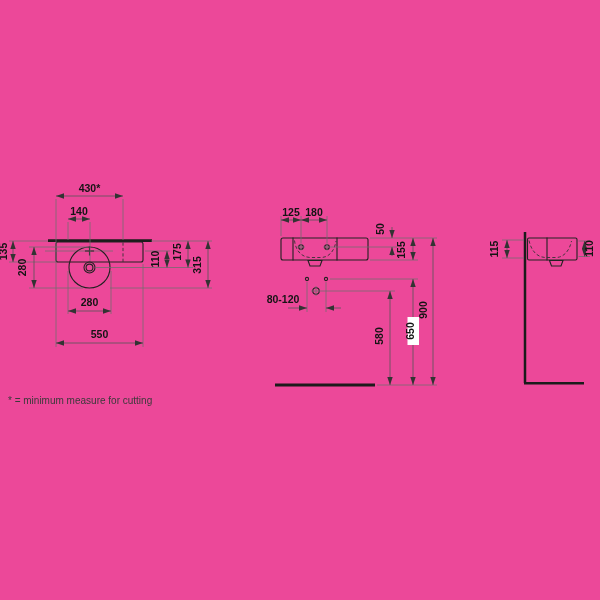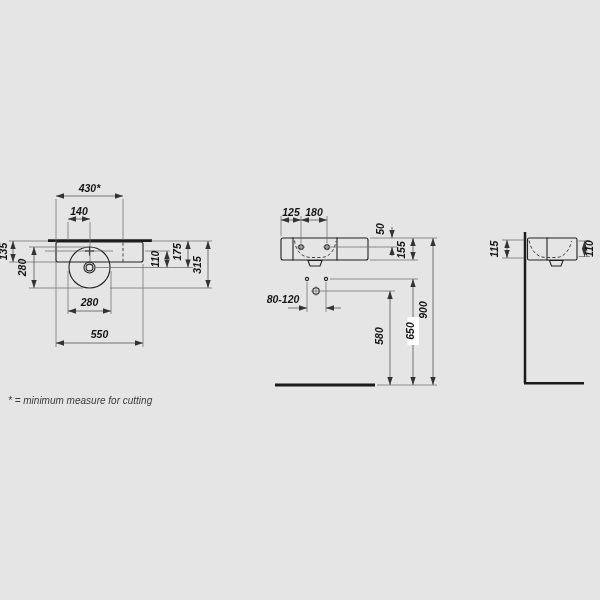--- a/index.html
+++ b/index.html
@@ -1,17 +1,17 @@
 <!DOCTYPE html>
 <html><head>
 <meta charset="utf-8">
 <style>
   html,body{margin:0;padding:0;background:#ffffff;}
-  .canvas{position:relative;width:600px;height:600px;background:#e5e5e5;overflow:hidden;
-          font-family:"Liberation Sans", sans-serif;font-style:italic;}
+  .canvas{position:relative;width:600px;height:600px;background:#ec4899;overflow:hidden;
+          font-family:"Liberation Sans", sans-serif;}
   svg{display:block}
   .outline{stroke:#222;stroke-width:1.1;fill:none;stroke-linecap:square;}
   .thick{stroke:#1b1b1b;stroke-width:2.8;fill:none;stroke-linecap:butt;}
   .thick2{stroke:#1b1b1b;stroke-width:2.5;fill:none;stroke-linecap:butt;}
   .dashed{stroke:#333;stroke-width:0.9;fill:none;stroke-dasharray:3.2,2.2;}
   .ext{stroke:#6e6e6e;stroke-width:0.75;fill:none;}
   .dim{stroke:#555;stroke-width:0.8;fill:none;}
   .dimtxt{font-family:"Liberation Sans", sans-serif;font-size:10.5px;font-weight:bold;
           fill:#141414;}
   .note{font-family:"Liberation Sans", sans-serif;font-size:10px;fill:#3a3a3a;}

